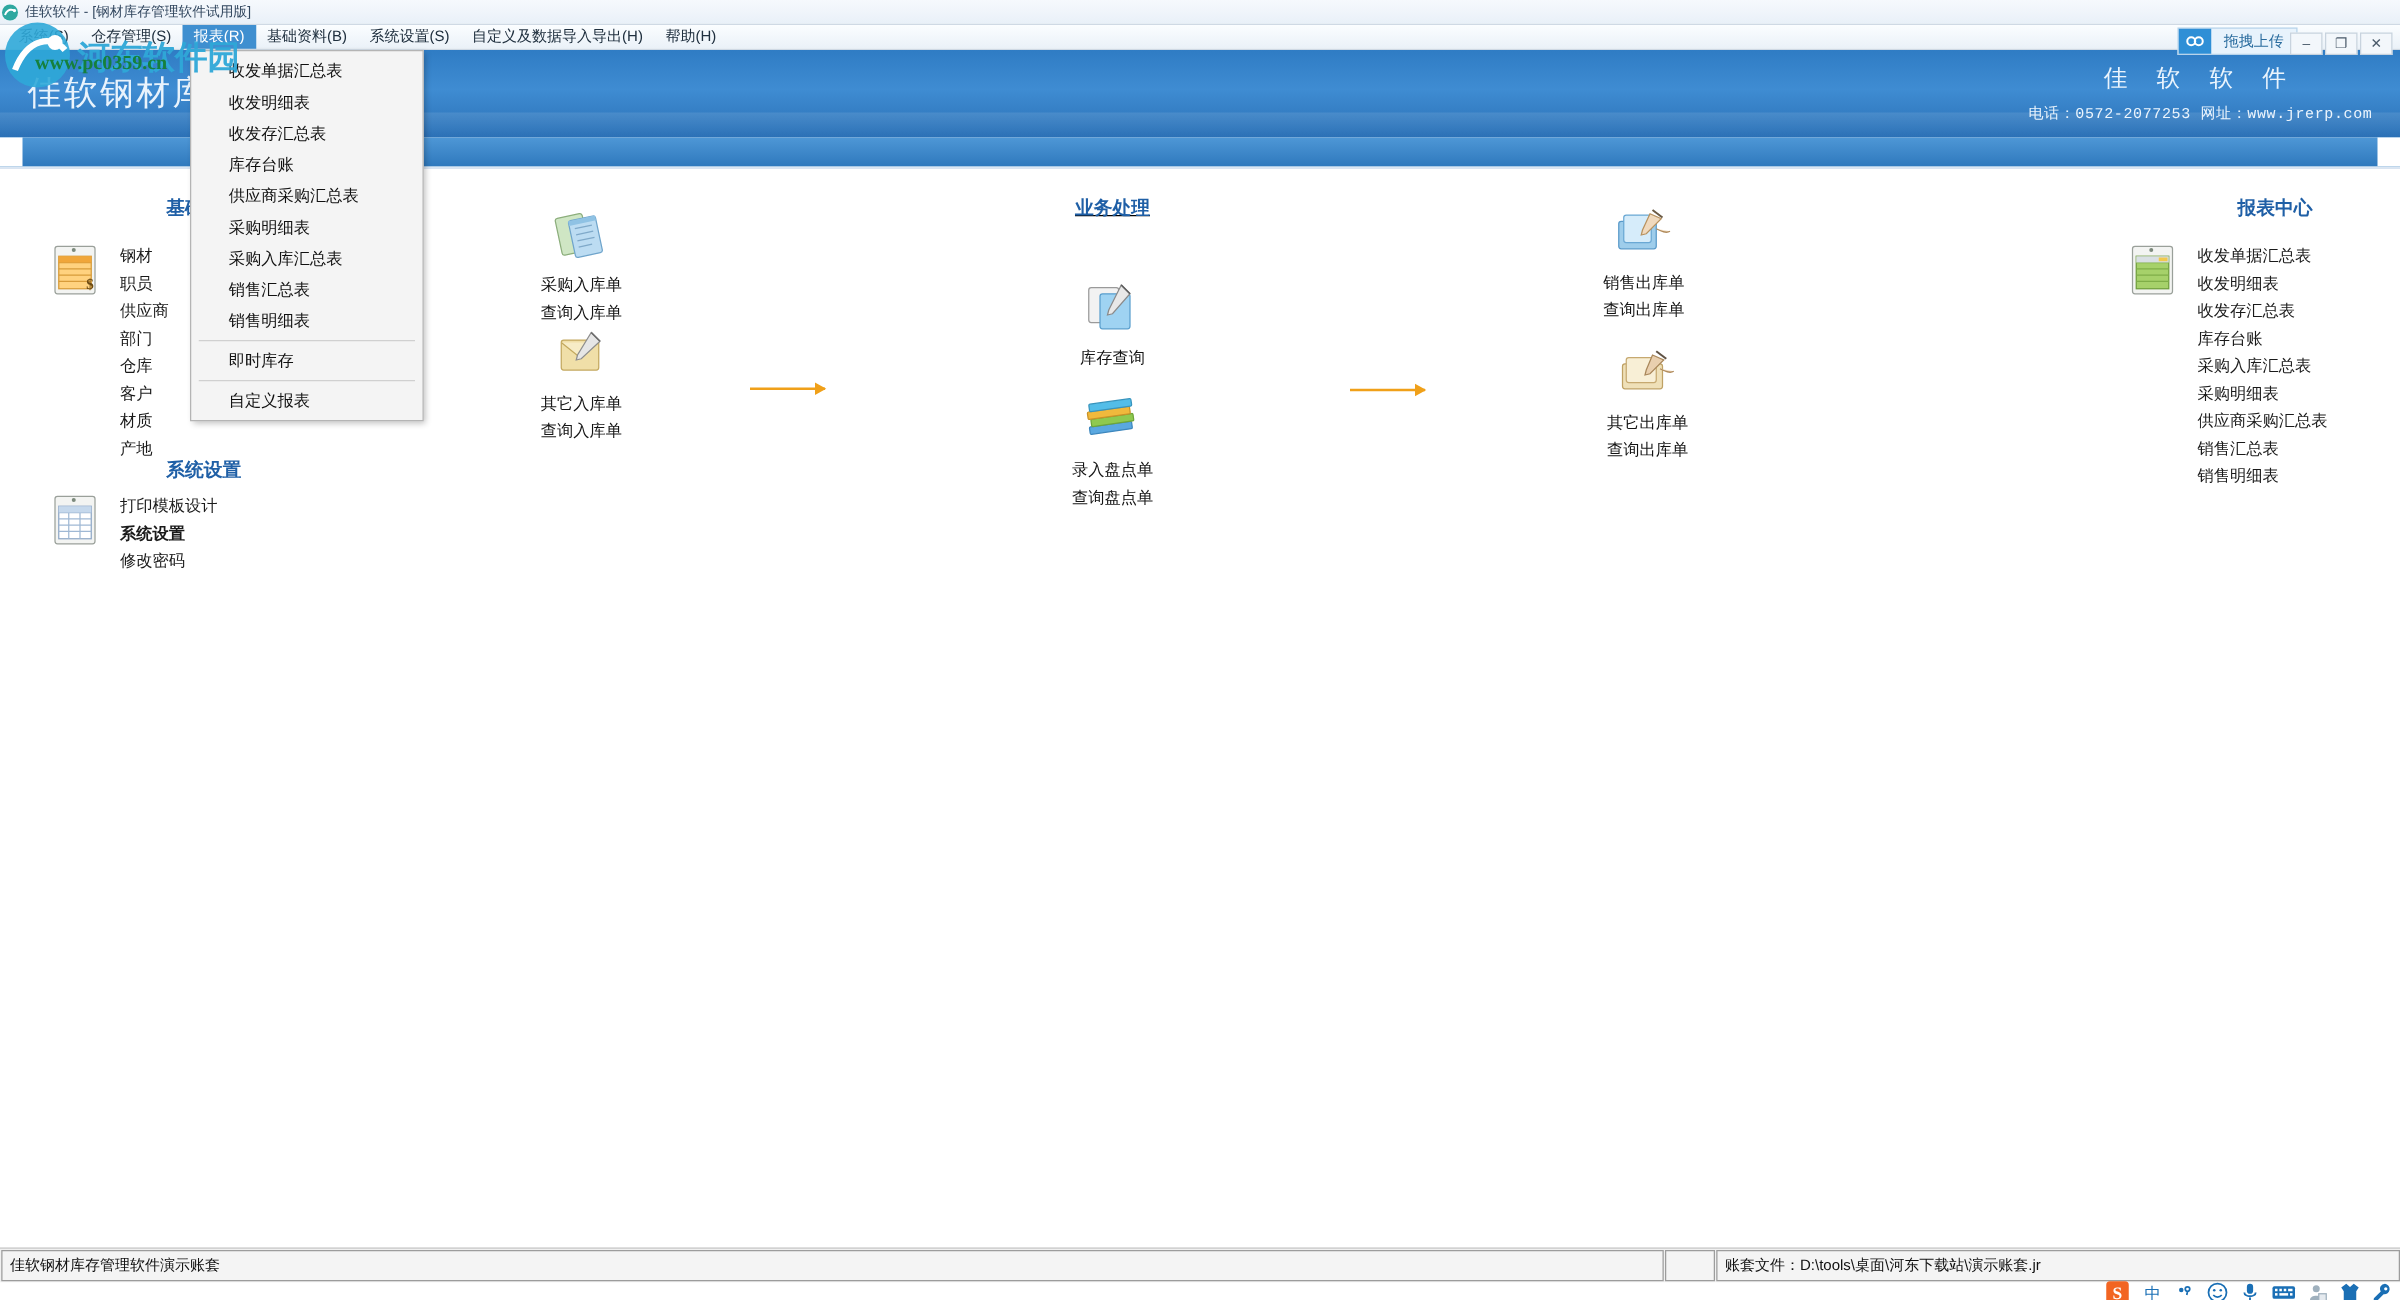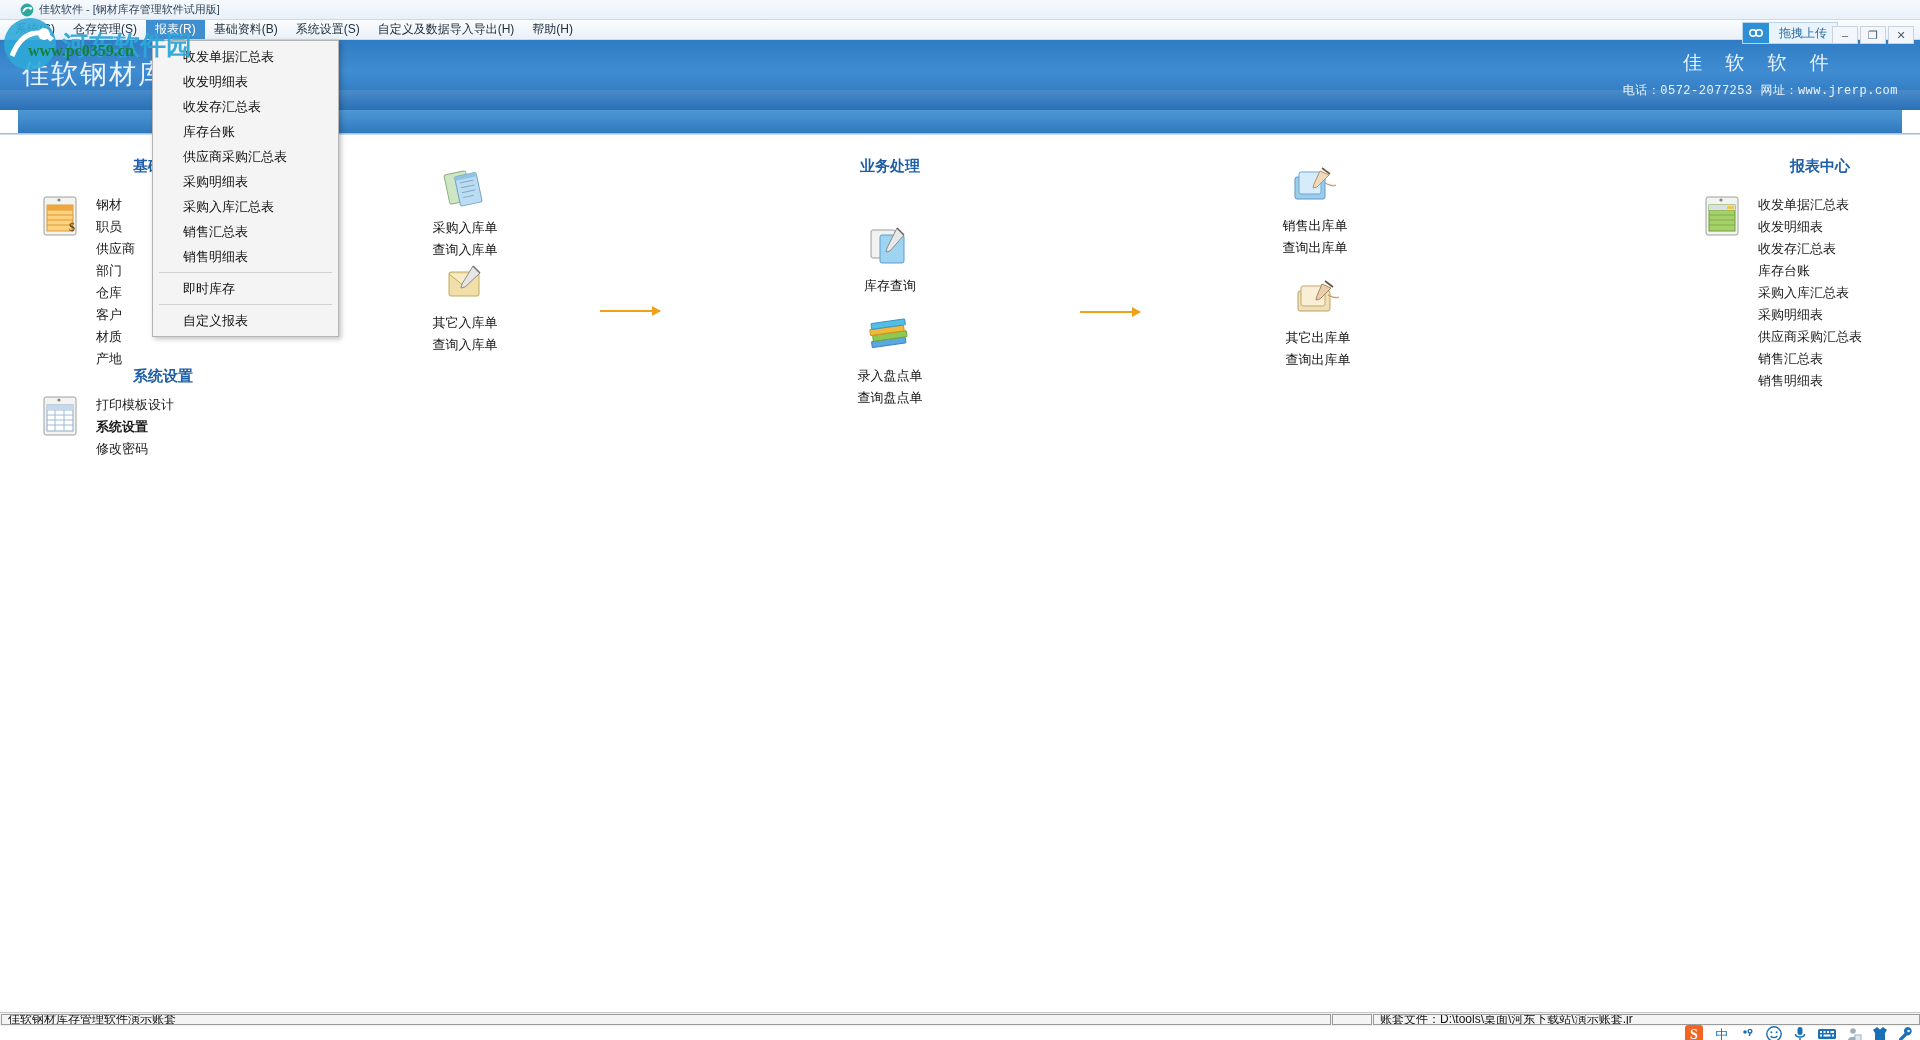--- a/index.html
+++ b/index.html
@@ -8,21 +8,21 @@
     font-family:"Liberation Sans","DejaVu Sans",sans-serif;
     background:#fff; overflow:hidden;
   }
   #app { position:relative; width:1920px; height:1040px; background:#ffffff; }
 
   
   .titlebar{
     position:absolute; left:0; top:0; width:1920px; height:20px;
     background:linear-gradient(to bottom,#f6f9fd,#e9f0f8);
     border-bottom:1px solid #cfd9e4;
-    display:flex; align-items:center; padding-left:20px;
+    display:flex; align-items:center; padding-left:1px;
   }
   .tb-icon{ width:14px;height:14px;margin-right:5px; position:relative; }
   .tb-icon svg{ display:block; }
   .tb-text{ font-size:11px; color:#31465e; white-space:nowrap; }
 
   
   .wincontrols{
     position:absolute; right:6px; top:26px; display:flex; gap:2px; z-index:60;
   }
   .wc{
@@ -126,21 +126,21 @@
     box-shadow:2px 2px 5px rgba(0,0,0,0.25);
     padding:3px 0; z-index:50;
   }
   .dd-item{
     font-size:13px; color:#111; padding:4px 10px 4px 30px; white-space:nowrap; line-height:17px;
   }
   .dd-sep{ height:1px; background:#d0d0d0; margin:3px 6px; }
 
   
   .statusbar{
-    position:absolute; left:0; bottom:14px; width:1920px; height:14px;
+    position:absolute; left:0; bottom:14px; width:1920px; height:28px;
     background:#f0f0f0; border-top:1px solid #c8c8c8;
     display:flex; align-items:stretch;
   }
   .sb-cell{
     border:1px solid #9c9c9c; background:#f4f4f4; margin:1px 0 1px 1px;
     display:flex; align-items:center; padding:0 6px;
     font-size:12px; color:#101010; white-space:nowrap; overflow:hidden;
   }
   .sb-left{ width:1330px; }
   .sb-mid{ width:40px; }
@@ -304,21 +304,21 @@
           <path d="M34 6 L41 13 L26 27 L22 28 L23 24 Z" fill="#e6e6e6" stroke="#8e8e8e"></path>
           <path d="M34 6 L41 13" stroke="#6d6d6d" stroke-width="1.4"></path>
         </svg>
       </div>
       <div class="lbl">其它入库单</div>
       <div class="lbl">查询入库单</div>
     </div>
 
     <div class="arrow" style="left:600px; top:175px; width:60px;"></div>
 
-    <div class="col" style="left:800px; top:22px; width:180px;">
+    <div class="col" style="left:800px; top:22px; width:180px;text-decoration:underline;">
       <div class="col-title">业务处理</div>
     </div>
 
     <div class="item" style="left:825px; top:178px; width:130px;">
       <div class="ic">
         <svg width="52" height="46" viewBox="0 0 52 46">
           <g transform="rotate(-8 26 24)">
             <rect x="7" y="26" width="34" height="6" rx="1" fill="#5aa8e0" stroke="#3d87bd"></rect>
             <rect x="9" y="20" width="34" height="6" rx="1" fill="#8fc94f" stroke="#6ea63a"></rect>
             <rect x="7" y="14" width="34" height="6" rx="1" fill="#f0b93c" stroke="#c99227"></rect>

